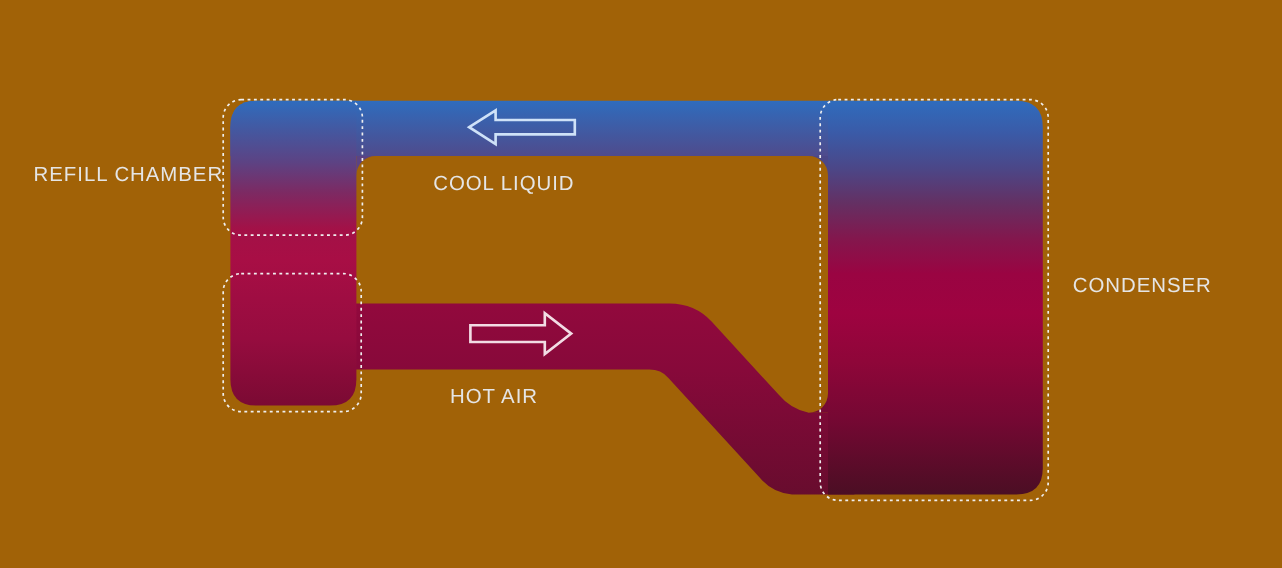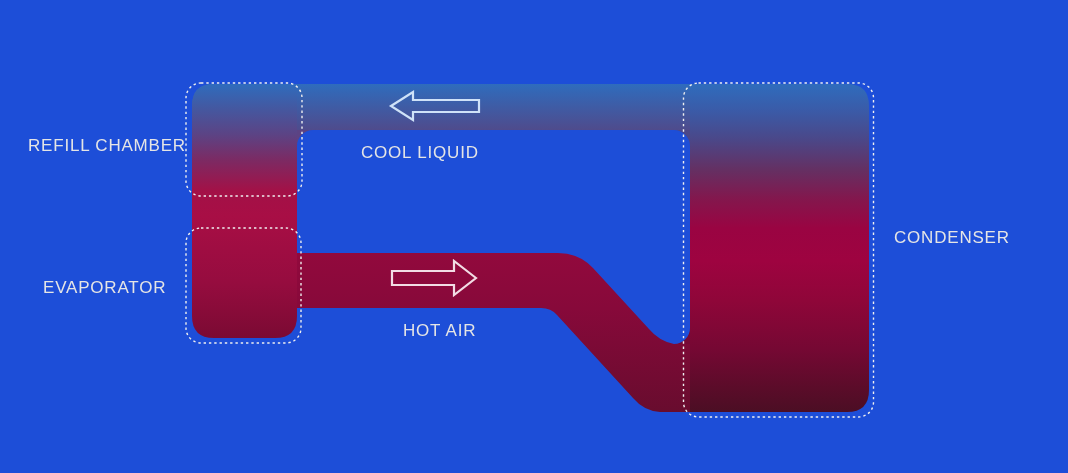--- a/index.html
+++ b/index.html
@@ -4,21 +4,21 @@
 <style>
   html, body {
     margin: 0;
     padding: 0;
     background: #000000;
   }
   .stage {
     position: relative;
     width: 1068px;
     height: 473px;
-    background: #1d4ed8;
+    background: #a16207;
     overflow: hidden;
     font-family: "Liberation Sans", "DejaVu Sans", sans-serif;
   }
   .stage svg {
     position: absolute;
     left: 0;
     top: 0;
   }
   .diagram-label {
     position: absolute;
@@ -96,21 +96,20 @@
     <rect x="186" y="83" width="116" height="113" rx="15" class="dash-outline" stroke="#efefef"></rect>
     <rect x="186" y="228" width="115" height="115" rx="15" class="dash-outline" stroke="#efefef"></rect>
     <rect x="683.5" y="83" width="190" height="334" rx="15" class="dash-outline" stroke="#efefef"></rect>
 
     <path d="M 391 106 L 413 92 L 413 100 L 479 100 L 479 112 L 413 112 L 413 120 Z" class="flow-arrow" stroke="#cfe2f8"></path>
     <path d="M 476 278 L 454 261 L 454 271 L 392 271 L 392 285 L 454 285 L 454 295 Z" class="flow-arrow" stroke="#f2dce4"></path>
   </svg>
 
   <div class="diagram-label" style="left:28px; top:137px;">REFILL CHAMBER</div>
 
-  <div class="diagram-label" style="left:43px; top:279px;">EVAPORATOR</div>
 
   <div class="diagram-label" style="left:894px; top:229px;text-align:right;">CONDENSER</div>
 
   <div class="diagram-label" style="left:361px; top:144px;">COOL LIQUID</div>
 
-  <div class="diagram-label" style="left:403px; top:322px;">HOT AIR</div>
+  <div class="diagram-label" style="left:375px; top:322px;">HOT AIR</div>
 
 </div>
 
 </body></html>

